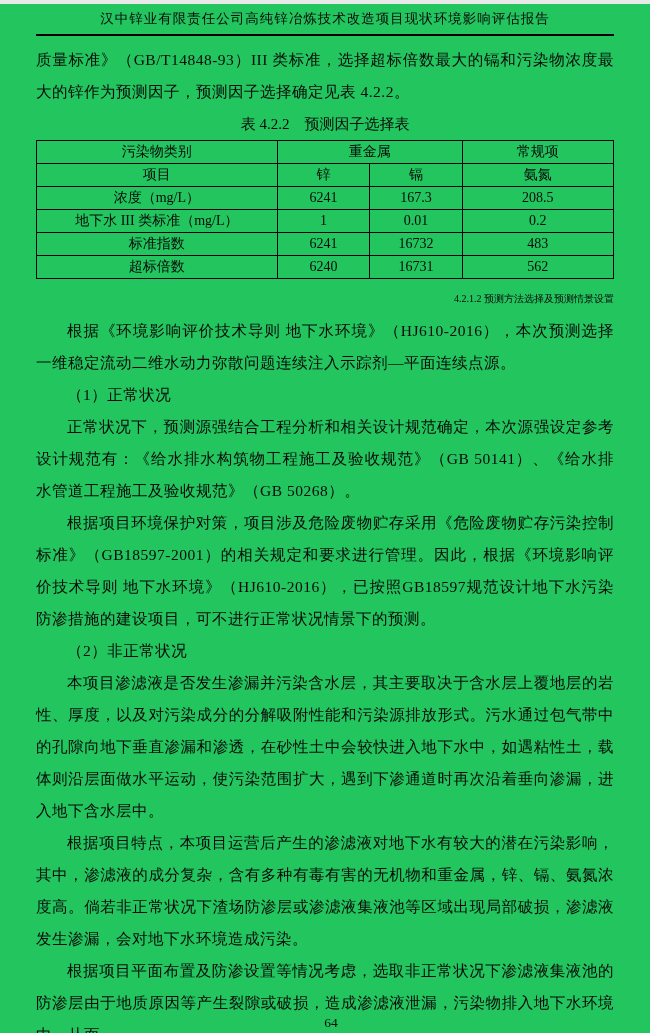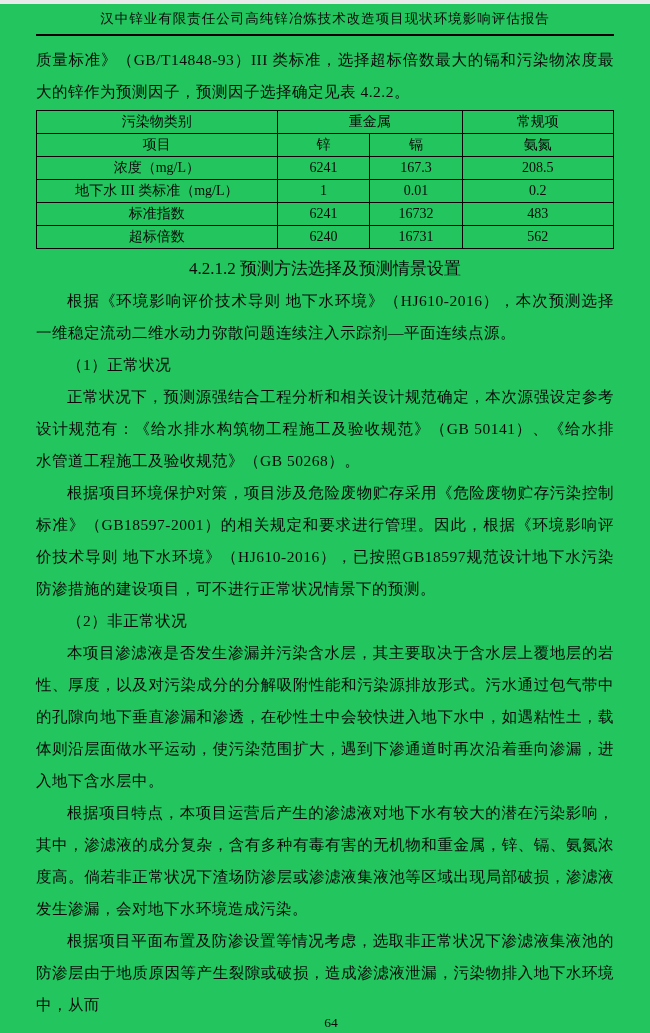--- a/index.html
+++ b/index.html
@@ -52,41 +52,42 @@
     padding:0 16px;
     overflow:hidden;
     white-space:nowrap;
   }
   .col1{width:36%;}
   .col2{width:21.5%;}
   .col3{width:22%;}
   .col4{width:20.5%;font-family:Liberation Serif, serif;}
   .section-heading{
     margin:4px 0 0 0;
-    font-size:17px;
+    font-size:10px;
     line-height:32px;
-    text-align:center;
+    text-align:right;
   }
   .page-footer{
     position:absolute;
     left:12px;right:0;bottom:6px;
     text-align:center;
     font-size:13.5px;
     line-height:16px;
   }
 </style>
 </head>
 <body>
 
 <div class="page">
 
   <div class="doc-header">汉中锌业有限责任公司高纯锌冶炼技术改造项目现状环境影响评估报告</div>
 
   <p class="para first-para">质量标准》（GB/T14848-93）III 类标准，选择超标倍数最大的镉和污染物浓度最大的锌作为预测因子，预测因子选择确定见表 4.2.2。</p>
 
+  <div class="table-caption">表 4.2.2　预测因子选择表</div>
 
   <table class="factor-table">
     <tbody>
       <tr>
         <td class="col1">污染物类别</td>
         <td colspan="2">重金属</td>
         <td class="col4">常规项</td>
       </tr>
       <tr>
         <td class="col1">项目</td>

